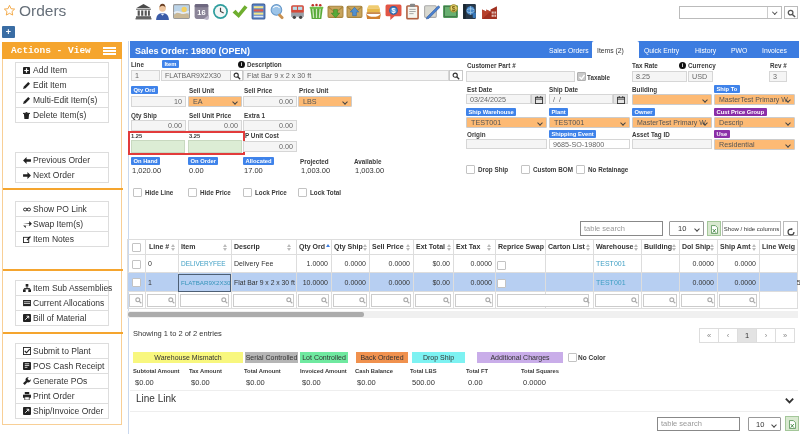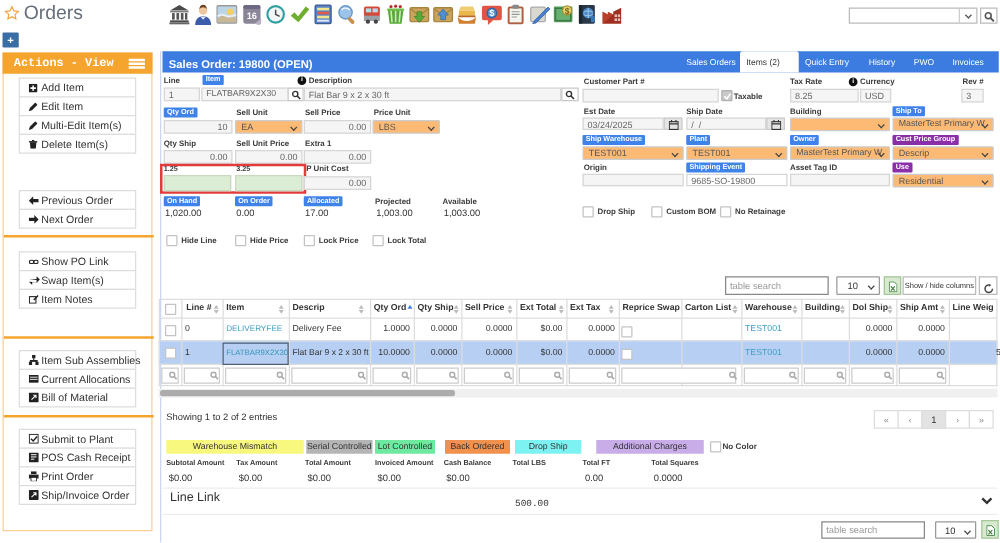--- a/index.html
+++ b/index.html
@@ -259,20 +259,23 @@
   <div class="abs" style="left:0;top:301px;width:118px;">
     <div class="sbtn"><span class="ic"><svg width="8" height="8" viewBox="0 0 9 9">
             <rect x="0.5" y="0.5" width="8" height="8" fill="none" stroke="#222"></rect>
             <path d="M2 4.5l2 2 3.5-4" fill="none" stroke="#222" stroke-width="1.3"></path>
           </svg></span>Submit to Plant</div>
     <div class="sbtn"><span class="ic"><svg width="8" height="8" viewBox="0 0 9 9">
             <rect x="0" y="0" width="9" height="9" rx="1" fill="#222"></rect>
             <path d="M2 2h5M2 4h5M2 6h3" stroke="#fff" stroke-width="0.9"></path>
           </svg></span>POS Cash Receipt</div>
     <div class="sbtn"><span class="ic"><svg width="8" height="8" viewBox="0 0 9 9">
+            <path d="M8.5 2.5a2.7 2.7 0 0 1-3.6 3.4L2 9 0 7l3.1-2.9A2.7 2.7 0 0 1 6.5.5L5 2l2 2z" fill="#222"></path>
+          </svg></span>Generate POs</div>
+    <div class="sbtn"><span class="ic"><svg width="8" height="8" viewBox="0 0 9 9">
             <rect x="2" y="0" width="5" height="2.5" fill="#222"></rect>
             <rect x="0" y="3" width="9" height="3.5" fill="#222"></rect>
             <rect x="2" y="5.5" width="5" height="3.5" fill="#fff" stroke="#222" stroke-width="0.8"></rect>
           </svg></span>Print Order</div>
     <div class="sbtn"><span class="ic"><svg width="8" height="8" viewBox="0 0 9 9">
             <rect x="0" y="0" width="9" height="9" rx="1" fill="#222"></rect>
             <path d="M2.5 6.5L6.5 2.5M4 2.5h2.5V5" fill="none" stroke="#fff"></path>
           </svg></span>Ship/Invoice Order</div>
   </div>
 </div>
@@ -621,21 +624,21 @@
   <div class="lbl" style="left:300px;top:368px;font-size:5.8px;">Invoiced Amount</div>
   <div class="lbl" style="left:355px;top:368px;font-size:5.8px;">Cash Balance</div>
   <div class="lbl" style="left:410px;top:368px;font-size:5.8px;">Total LBS</div>
   <div class="lbl" style="left:466px;top:368px;font-size:5.8px;">Total FT</div>
   <div class="lbl" style="left:521px;top:368px;font-size:5.8px;">Total Squares</div>
   <div class="val" style="left:135px;top:378px;font-size:7.5px;">$0.00</div>
   <div class="val" style="left:191px;top:378px;font-size:7.5px;">$0.00</div>
   <div class="val" style="left:246px;top:378px;font-size:7.5px;">$0.00</div>
   <div class="val" style="left:302px;top:378px;font-size:7.5px;">$0.00</div>
   <div class="val" style="left:357px;top:378px;font-size:7.5px;">$0.00</div>
-  <div class="val" style="left:412px;top:400px;font-size:7.5px;font-family:Liberation Mono, monospace;">500.00</div>
+  <div class="val" style="left:412px;top:378px;font-size:7.5px;">500.00</div>
   <div class="val" style="left:468px;top:378px;font-size:7.5px;">0.00</div>
   <div class="val" style="left:523px;top:378px;font-size:7.5px;">0.0000</div>
 
   <div class="abs" style="left:130px;top:390px;width:668px;border-top:1px solid #eee;"></div>
   <div class="abs" style="left:136px;top:393px;font-size:10px;color:#333;">Line Link</div>
   <svg class="abs" style="left:784px;top:395px;" width="11" height="11" viewBox="0 0 12 12">
       <path d="M2 4l4 4 4-4" fill="none" stroke="#333" stroke-width="2"></path>
     </svg>
   <div class="abs" style="left:130px;top:411px;width:668px;border-top:1px solid #eee;"></div>
 

